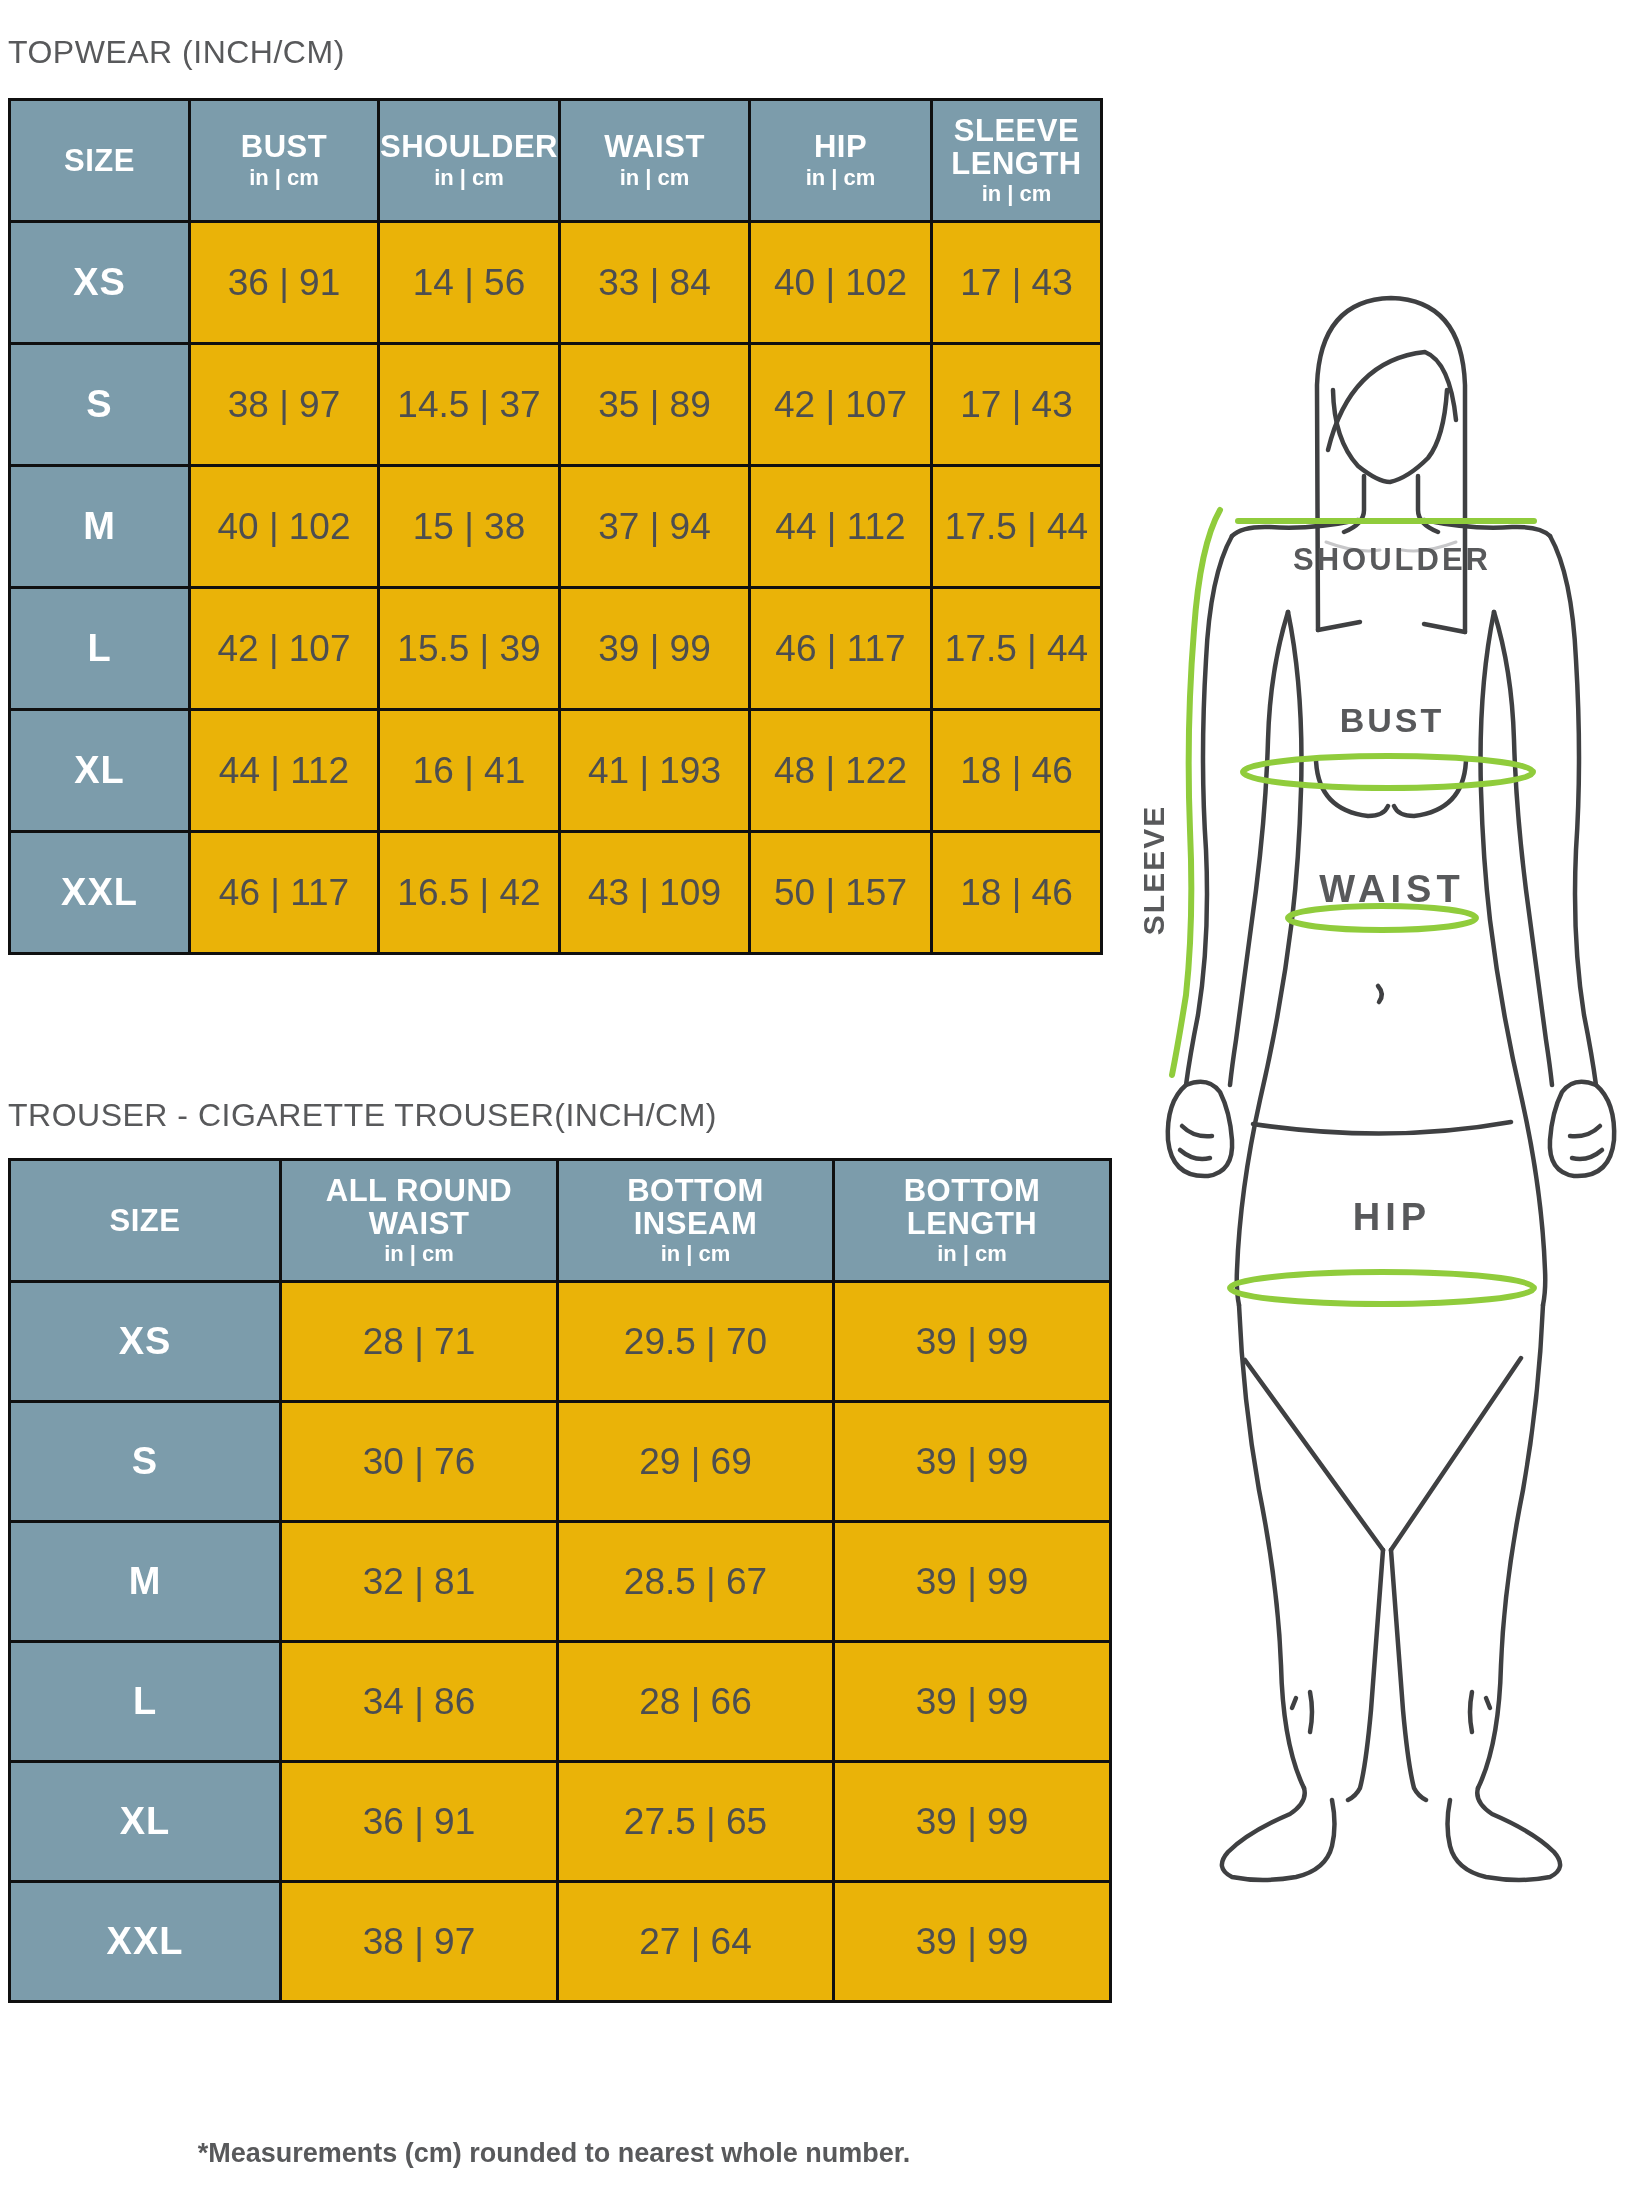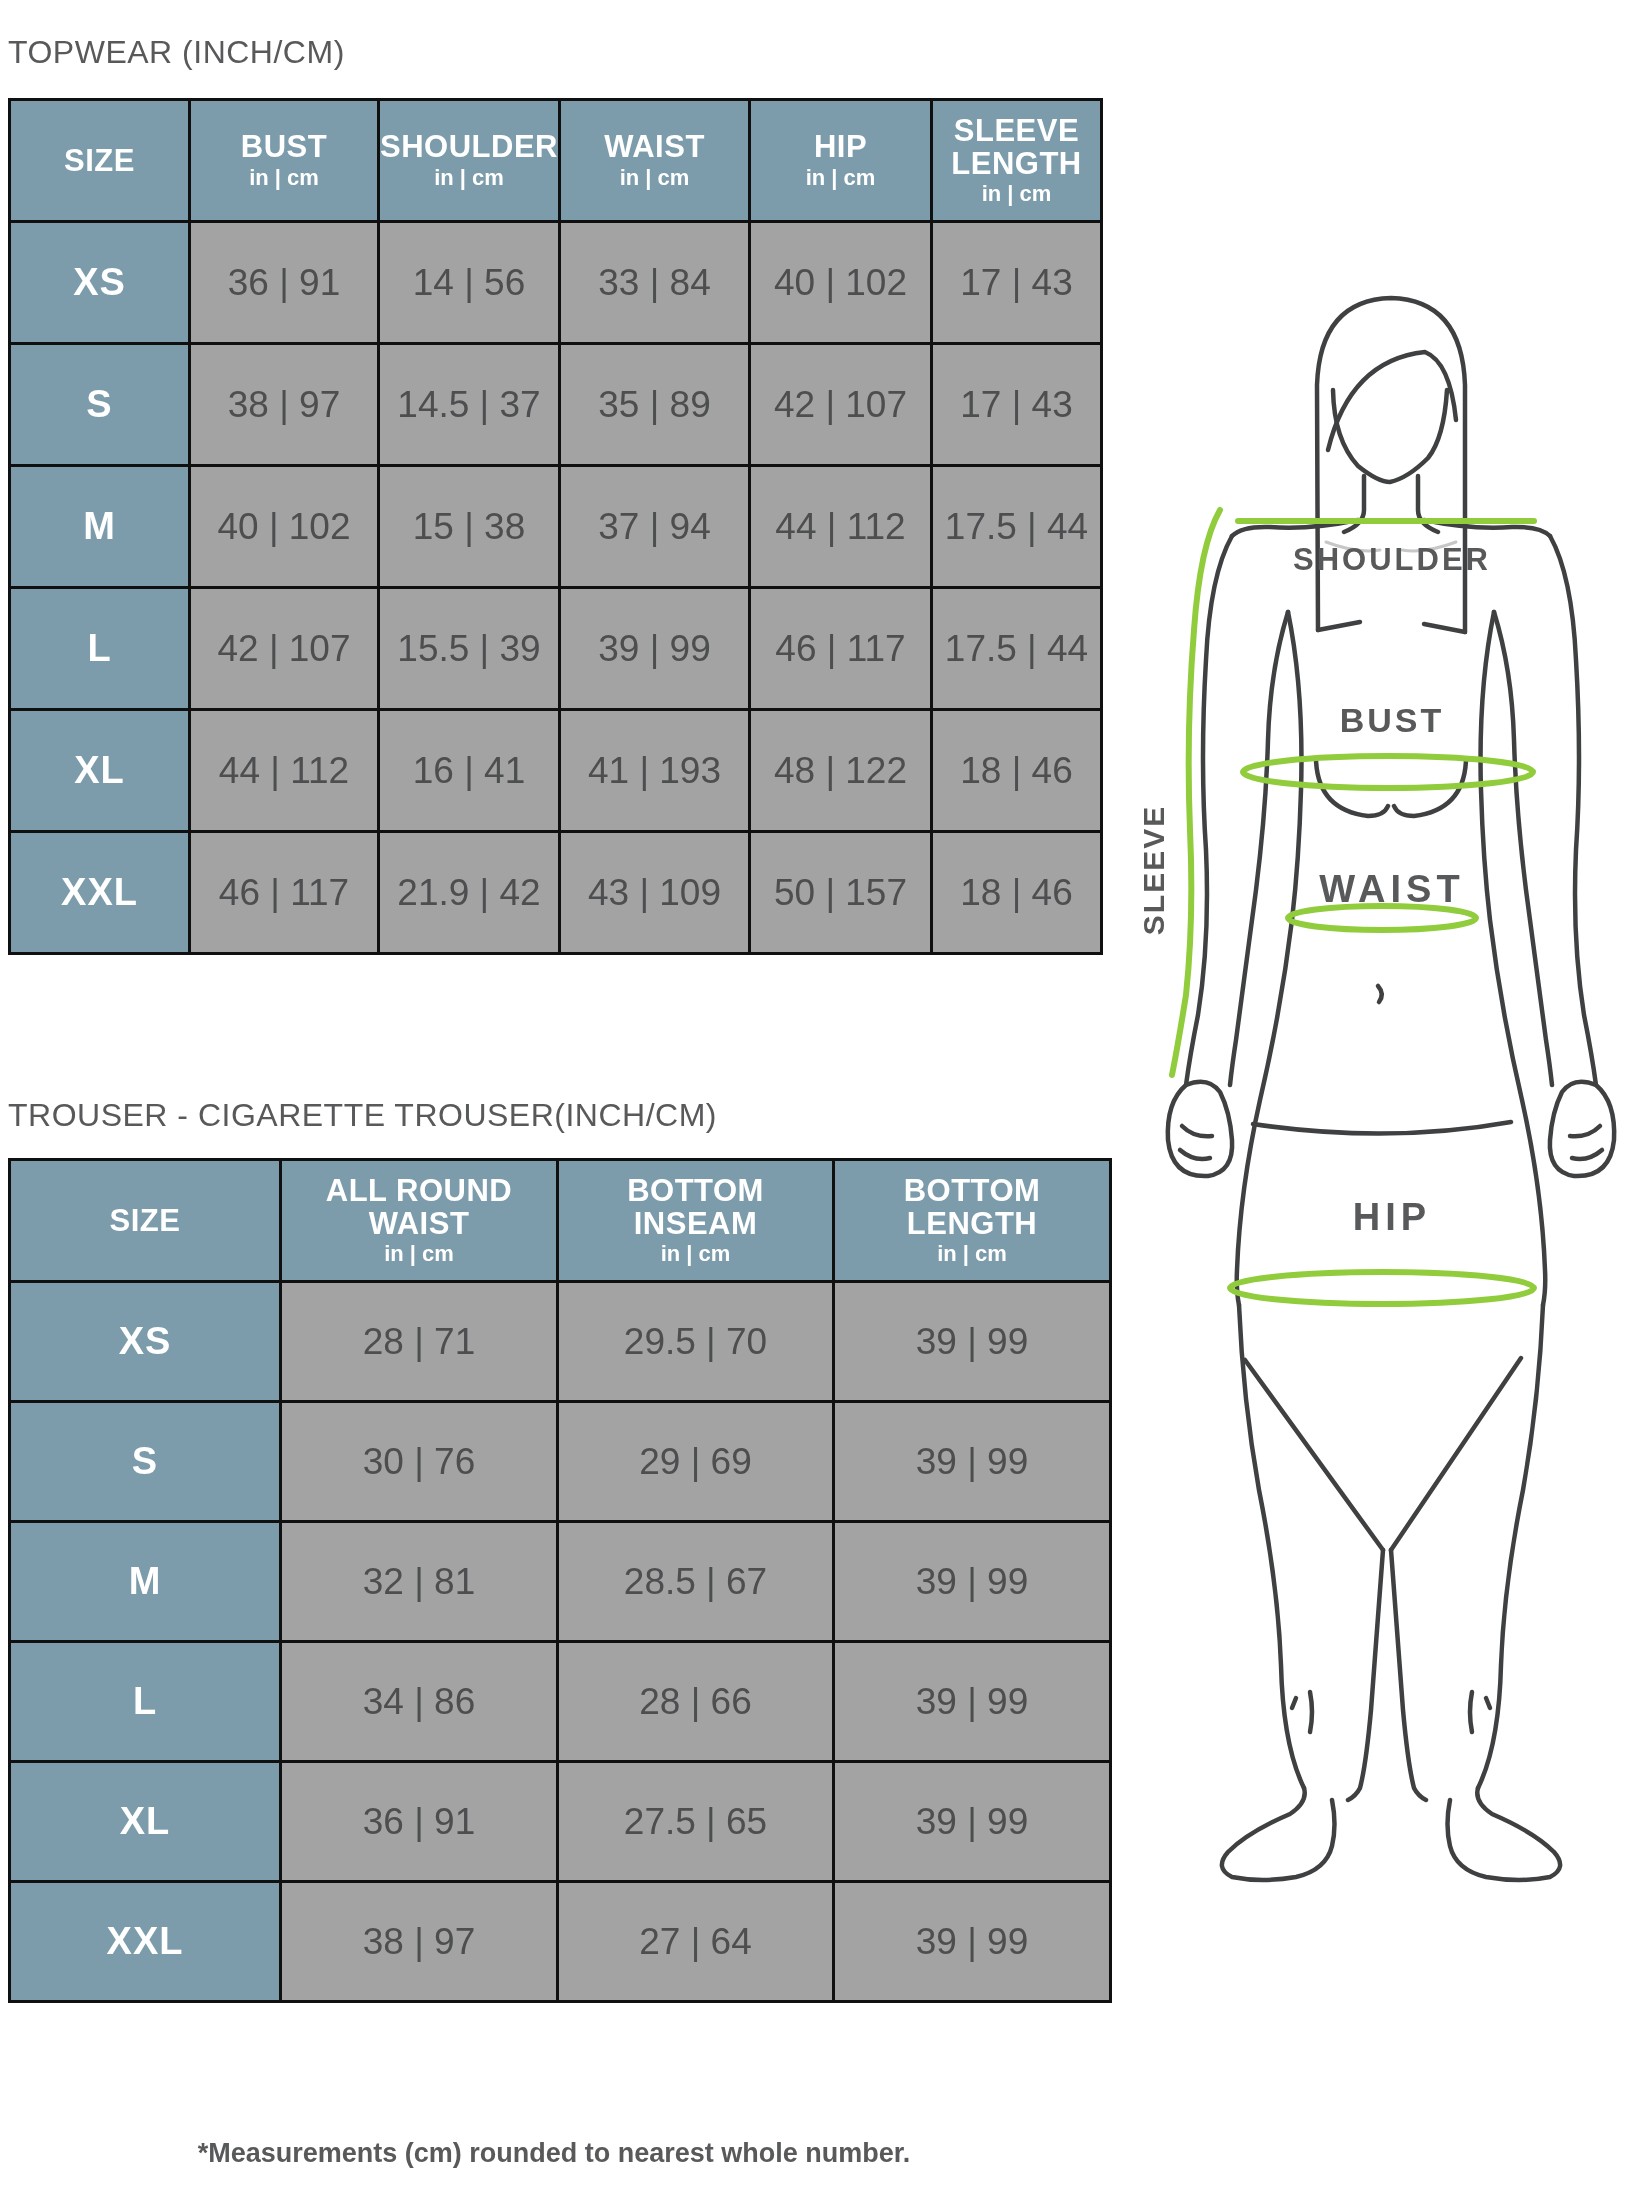--- a/index.html
+++ b/index.html
@@ -12,21 +12,21 @@
     width:1652px;height:2200px;position:relative;background:#ffffff;overflow:hidden;
     font-family:"Liberation Sans","DejaVu Sans",sans-serif;
   }
   .page-title{
     position:absolute;text-align:left;font-weight:400;font-size:32px;
     color:var(--title-text);line-height:1;letter-spacing:0.5px;white-space:nowrap;
   }
   #topwear-title{left:8px;top:36px;width:1000px}
   #trouser-title{left:8px;top:1099px;width:1101px}
 
-  table{position:absolute;border-collapse:collapse;table-layout:fixed;background:#a3a3a3}
+  table{position:absolute;border-collapse:collapse;table-layout:fixed;background:#eab308}
   #topwear-table{left:8px;top:98px;width:1092px}
   #trouser-table{left:8px;top:1158px;width:1101px}
   th,td{border:3px solid var(--border);text-align:center;vertical-align:middle;padding:0;overflow:visible}
   thead th{background:var(--header-bg);color:#ffffff}
   #topwear-table thead tr,#topwear-table tbody tr{height:122px}
   #trouser-table thead tr{height:122px}
   #trouser-table tbody tr{height:120px}
   tbody th{background:var(--header-bg);color:#ffffff;font-size:38px;font-weight:700;letter-spacing:1px}
   td{color:var(--cell-text);font-size:37px;font-weight:400}
   .hlabel{font-size:31px;font-weight:700;line-height:1.08;white-space:pre-line;letter-spacing:0.5px}
@@ -129,21 +129,21 @@
           <th>XL</th>
           <td>44 | 112</td>
           <td>16 | 41</td>
           <td>41 | 193</td>
           <td>48 | 122</td>
           <td>18 | 46</td>
         </tr>
         <tr>
           <th>XXL</th>
           <td>46 | 117</td>
-          <td>21.9 | 42</td>
+          <td>16.5 | 42</td>
           <td>43 | 109</td>
           <td>50 | 157</td>
           <td>18 | 46</td>
         </tr>
       </tbody>
   </table>
 
   <div id="trouser-title" class="page-title">TROUSER - CIGARETTE TROUSER(INCH/CM)</div>
 
   <table id="trouser-table">

